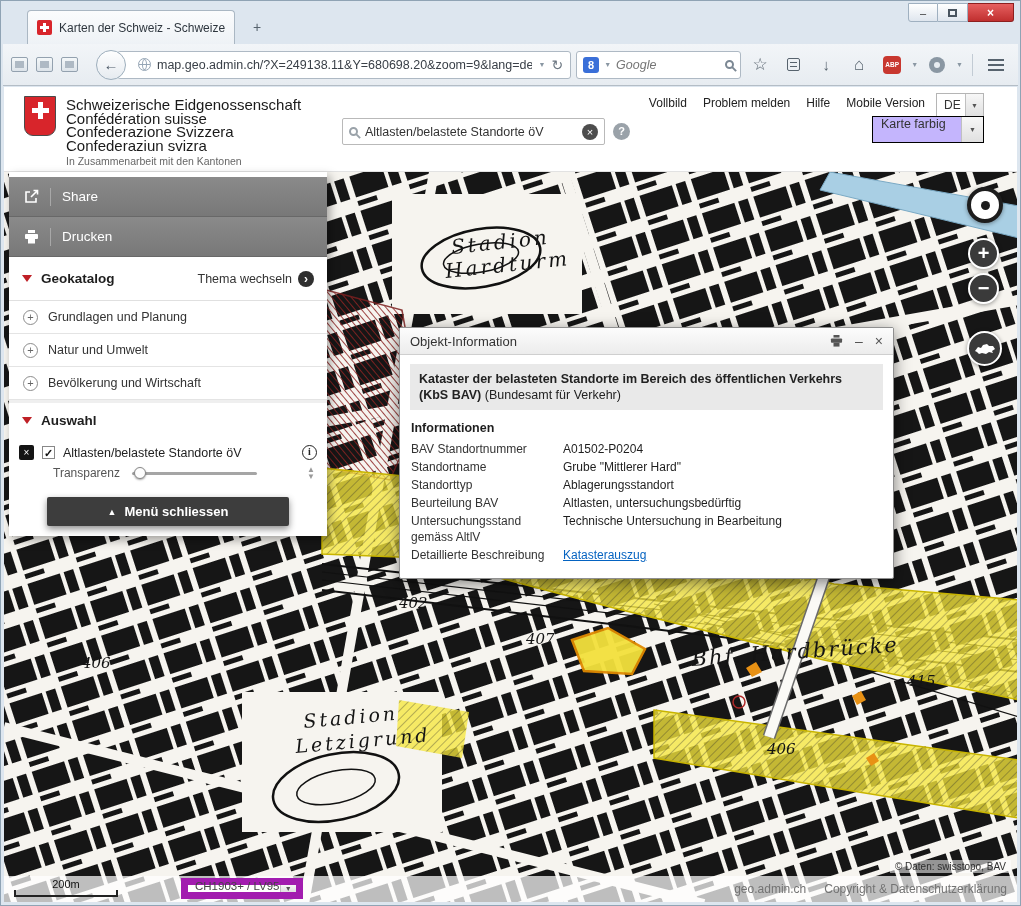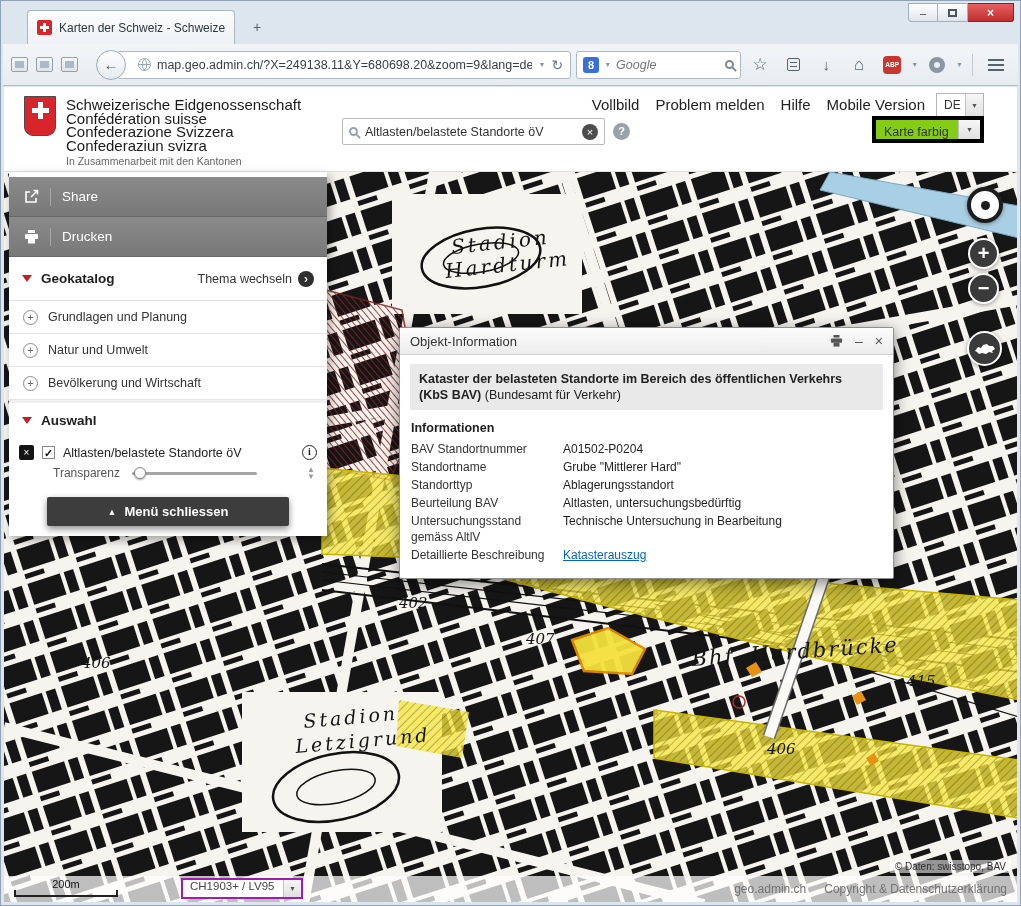--- a/index.html
+++ b/index.html
@@ -74,31 +74,31 @@
   .zoomout { right:18px; top:186px; width:31px; height:31px; background:#3a3a3a; border:2px solid #fff; color:#fff; font-size:20px; font-weight:bold; box-shadow:0 1px 4px rgba(0,0,0,.4); }
   .chbtn   { right:15px; top:244px; width:35px; height:35px; background:#3a3a3a; border:2px solid #fff; box-shadow:0 1px 4px rgba(0,0,0,.4); }
 
   
   .page-header { position:absolute; left:0; right:0; top:0; height:85px; background:#fff; border-bottom:1px solid #e2e2e2; z-index:5; }
   .logo { position:absolute; left:20px; top:9px; width:32px; height:40px; background:#d8252b; border:1px solid #4a4a4a; border-radius:0 0 9px 9px; }
   .logo::before { content:""; position:absolute; width:17px; height:5px; background:#fff; top:11px; left:7px; }
   .logo::after  { content:""; position:absolute; width:5px; height:17px; background:#fff; top:5px; left:13px; }
   .org { position:absolute; left:62px; top:11px; font-size:15px; line-height:13.5px; color:#1a1a1a; }
   .coop { position:absolute; left:62px; top:68px; font-size:10.5px; color:#666; }
-  .header-links { position:absolute; right:92px; top:9px; display:flex; gap:16px; font-size:15px; color:#222;margin-left:39px; }
+  .header-links { position:absolute; right:92px; top:9px; display:flex; gap:16px; font-size:12px; color:#222;margin-left:39px; }
   .lang-select { position:absolute; right:33px; top:6px; width:48px; height:24px; background:#fff; border:1px solid #b5b5b5; display:flex; align-items:center; }
   .lang-select .txt { flex:1; font-size:12px; color:#333; padding-left:7px; }
   .select-caret { width:18px; height:100%; border-left:1px solid #c0c0c0; background:linear-gradient(#f7f7f7,#e0e0e0); display:flex; align-items:center; justify-content:center; font-size:7px; color:#555; }
   .map-search { position:absolute; left:338px; top:31px; width:263px; height:27px; background:#fff; border:1px solid #b9b9b9; border-radius:2px;
                 display:flex; align-items:center; gap:7px; padding:0 6px; }
   .map-search .mag { border-color:#9aa2a9; } .map-search .mag::after { background:#9aa2a9; }
   .search-input { flex:1; min-width:0; border:0; outline:0; font-size:12.5px; color:#333; font-family:"Liberation Sans",sans-serif; background:transparent; }
   .clear-btn { width:16px; height:16px; border-radius:50%; background:#4d4d4d; color:#fff; font-size:11px; line-height:16px; text-align:center; flex:none; }
   .help-btn { position:absolute; left:609px; top:36px; width:17px; height:17px; border-radius:50%; background:#9aa2a9; color:#fff; font-size:11px; font-weight:bold; text-align:center; line-height:17px; }
-  .mapstyle-select { position:absolute; right:33px; top:29px; width:112px; height:27px; background:#84cc16; border:4px solid #000000; display:flex; align-items:flex-end; }
+  .mapstyle-select { position:absolute; right:33px; top:29px; width:112px; height:27px; background:#c4b5fd; border:1px solid #000000; display:flex; align-items:flex-start; }
   .mapstyle-select .txt { flex:1; font-size:12.5px; color:#333; padding-left:8px; white-space:nowrap; }
   .mapstyle-select .select-caret { width:22px; }
 
   
   .sidebar { position:absolute; left:5px; top:85px; width:318px; z-index:6; background:#fff; box-shadow:3px 4px 9px rgba(0,0,0,.35); padding-top:5px; }
   .smenu-item { height:40px; background:linear-gradient(#8a8a8a,#787878); border-bottom:1px solid #686868; display:flex; align-items:center; color:#fff; font-size:13.5px; padding:0 15px; gap:11px; }
   .vdiv { width:1px; height:18px; background:#a8a8a8; }
   .geokat-head { height:44px; display:flex; align-items:center; padding:0 13px; border-bottom:1px solid #e0e0e0; }
   .red-caret { width:0; height:0; border-left:5px solid transparent; border-right:5px solid transparent; border-top:7px solid #bf2026; flex:none; }
   .geokat-title { font-weight:bold; font-size:13.5px; color:#1e1e1e; margin-left:9px; }
@@ -133,21 +133,21 @@
   .ival { color:#1e1e1e; }
   .blue { color:#0563c1; text-decoration:underline; }
   .objlink-row { margin-top:14px; }
 
   
   .attribution { position:absolute; right:6px; bottom:29px; z-index:4; font-size:10px; color:#2f2f2f; background:rgba(255,255,255,.55); padding:1px 5px; }
   .bottombar { position:absolute; left:0; right:0; bottom:0; height:26px; background:rgba(255,255,255,.72); z-index:5; }
   .scalebar { position:absolute; left:10px; top:2px; width:104px; text-align:center; }
   .scale-label { font-size:11px; color:#111; line-height:12px; }
   .scale-bracket { height:7px; border-left:2px solid #222; border-right:2px solid #222; border-bottom:2px solid #222; margin-top:0; }
-  .proj-select { position:absolute; left:177px; top:2px; width:122px; height:21px; background:#fff; border:2px solid #a21caf; display:flex; align-items:flex-start; }
+  .proj-select { position:absolute; left:177px; top:2px; width:122px; height:21px; background:#fff; border:7px solid #a21caf; display:flex; align-items:flex-end; }
   .proj-select .txt { flex:1; font-size:11.5px; color:#444; padding-left:7px; white-space:nowrap; }
   .proj-select .select-caret { width:18px; }
   .foot-links { position:absolute; right:10px; top:0; height:26px; display:flex; align-items:center; gap:18px; font-size:12px; color:#737373; }
 </style>
 </head>
 <body>
 
 <div class="window">
 
   <div class="titlebar">

